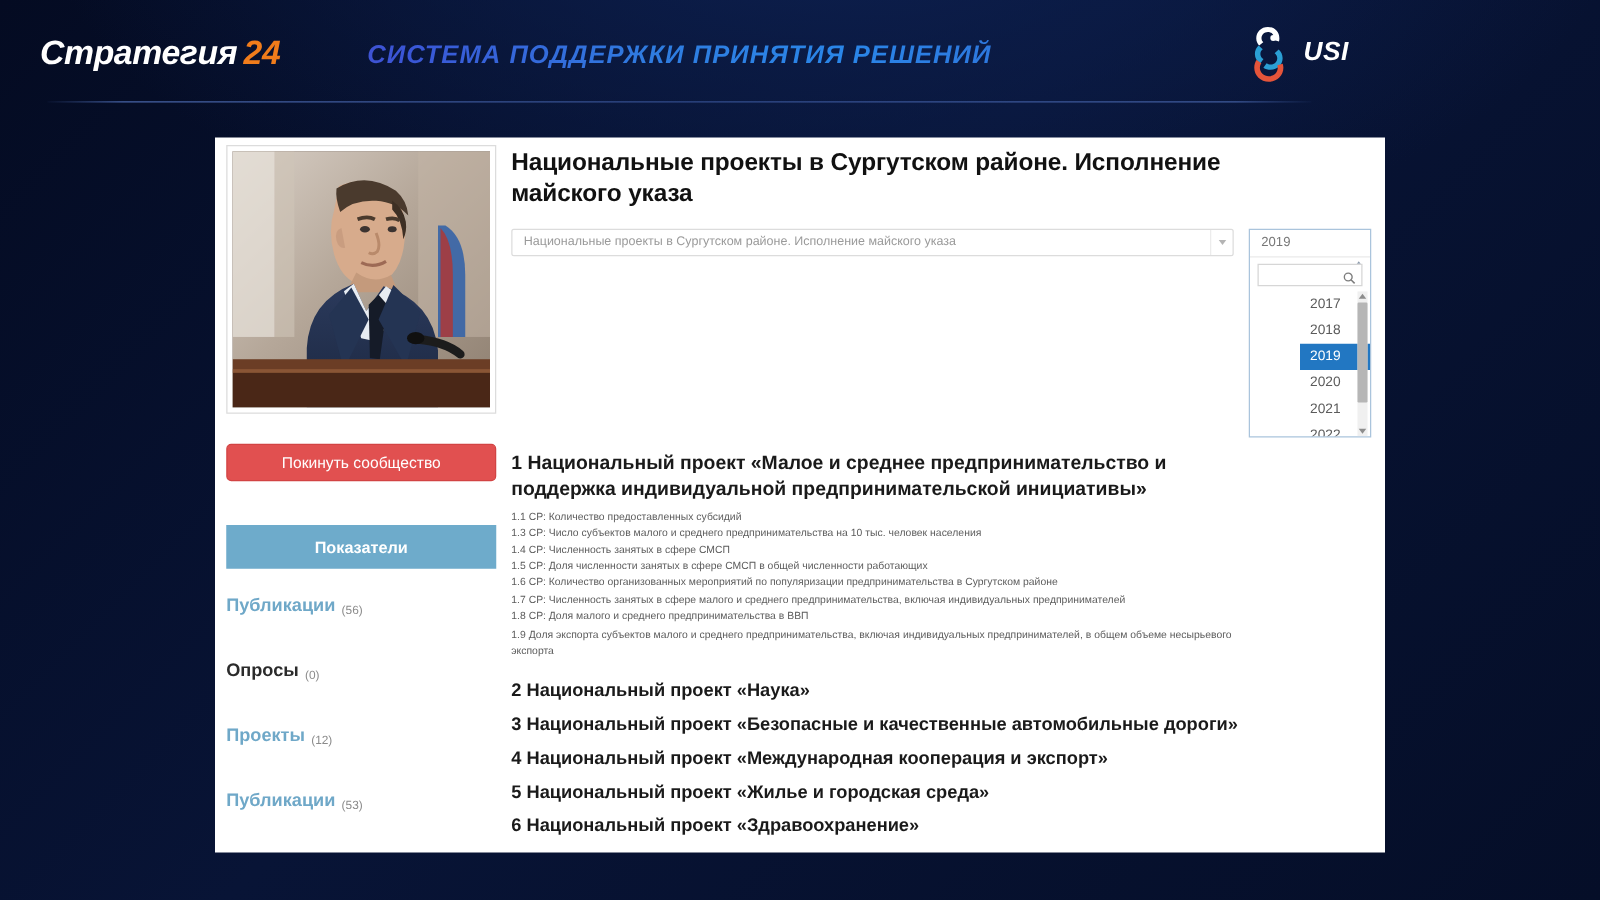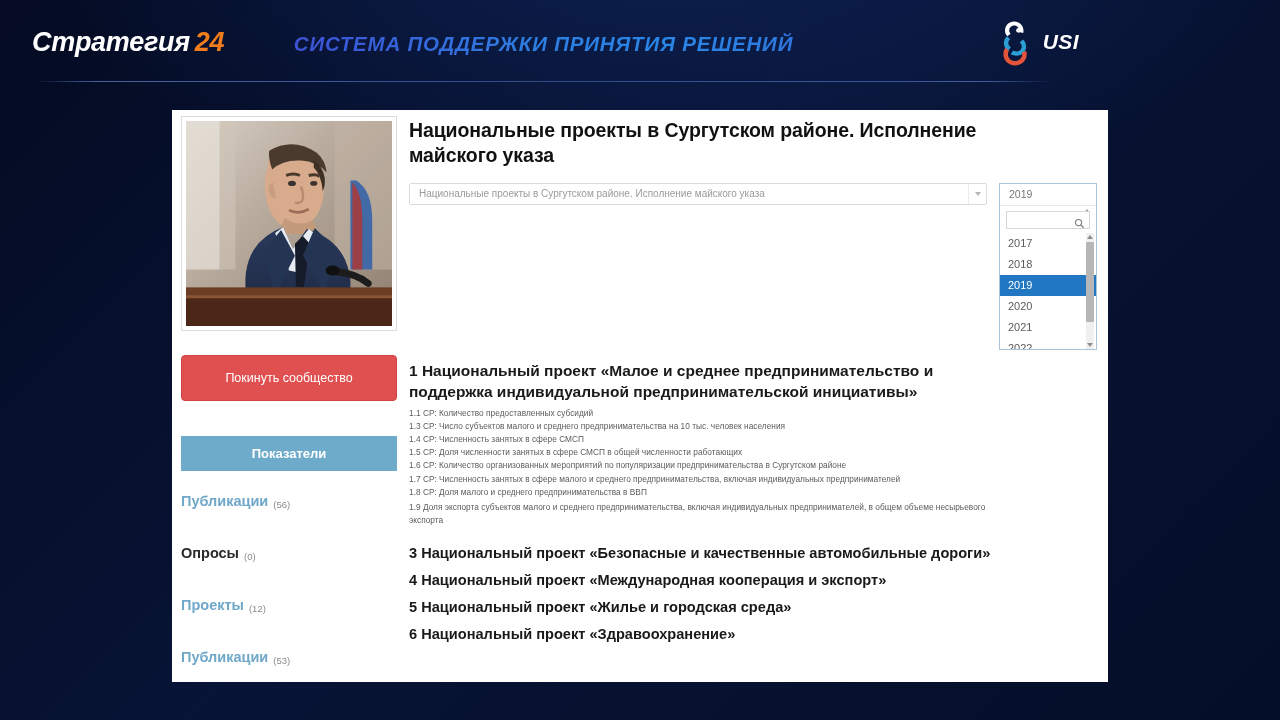--- a/index.html
+++ b/index.html
@@ -121,21 +121,21 @@
     display: block;
     background: #8c7f74;
     overflow: hidden;
     position: relative;
   }
   .photo svg { display: block; width: 100%; height: 100%; }
 
   .leave-btn {
     margin-top: 24px;
     width: 216px;
-    height: 46px;
+    height: 30px;
     background: #e15050;
     border: 1px solid #d24343;
     border-radius: 4px;
     color: #ffffff;
     font-size: 12.5px;
     display: flex;
     align-items: center;
     justify-content: center;
     cursor: pointer;
     font-family: "Liberation Sans", sans-serif;
@@ -281,20 +281,21 @@
   .search-icon {
     position: absolute;
     right: 4px; top: 3px;
     width: 11px; height: 11px;
     pointer-events: none;
   }
   .year-options {
     position: relative;
     height: 116px;
     overflow: hidden;
+    margin-left: 40px;
   }
   .year-opt {
     height: 21px;
     line-height: 21px;
     padding-left: 8px;
     font-size: 11px;
     color: #5b5b5b;
     cursor: pointer;
   }
   .year-opt.selected {
@@ -529,20 +530,21 @@
         <div class="sub-item">1.5 СР: Доля численности занятых в сфере СМСП в общей численности работающих</div>
         <div class="sub-item">1.6 СР: Количество организованных мероприятий по популяризации предпринимательства в Сургутском районе</div>
         <div class="sub-item">1.7 СР: Численность занятых в сфере малого и среднего предпринимательства, включая индивидуальных предпринимателей</div>
         <div class="sub-item">1.8 СР: Доля малого и среднего предпринимательства в ВВП</div>
         <div class="sub-item wrap">1.9 Доля экспорта субъектов малого и среднего предпринимательства, включая индивидуальных предпринимателей, в общем объеме несырьевого</div>
         <div class="sub-item">экспорта</div>
       </div>
     </div>
 
     <div class="proj-list">
+      <div class="proj-row">2 Национальный проект «Наука»</div>
       <div class="proj-row">3 Национальный проект «Безопасные и качественные автомобильные дороги»</div>
       <div class="proj-row">4 Национальный проект «Международная кооперация и экспорт»</div>
       <div class="proj-row">5 Национальный проект «Жилье и городская среда»</div>
       <div class="proj-row">6 Национальный проект «Здравоохранение»</div>
 
     </div>
 
   </div>
 </div>
 

